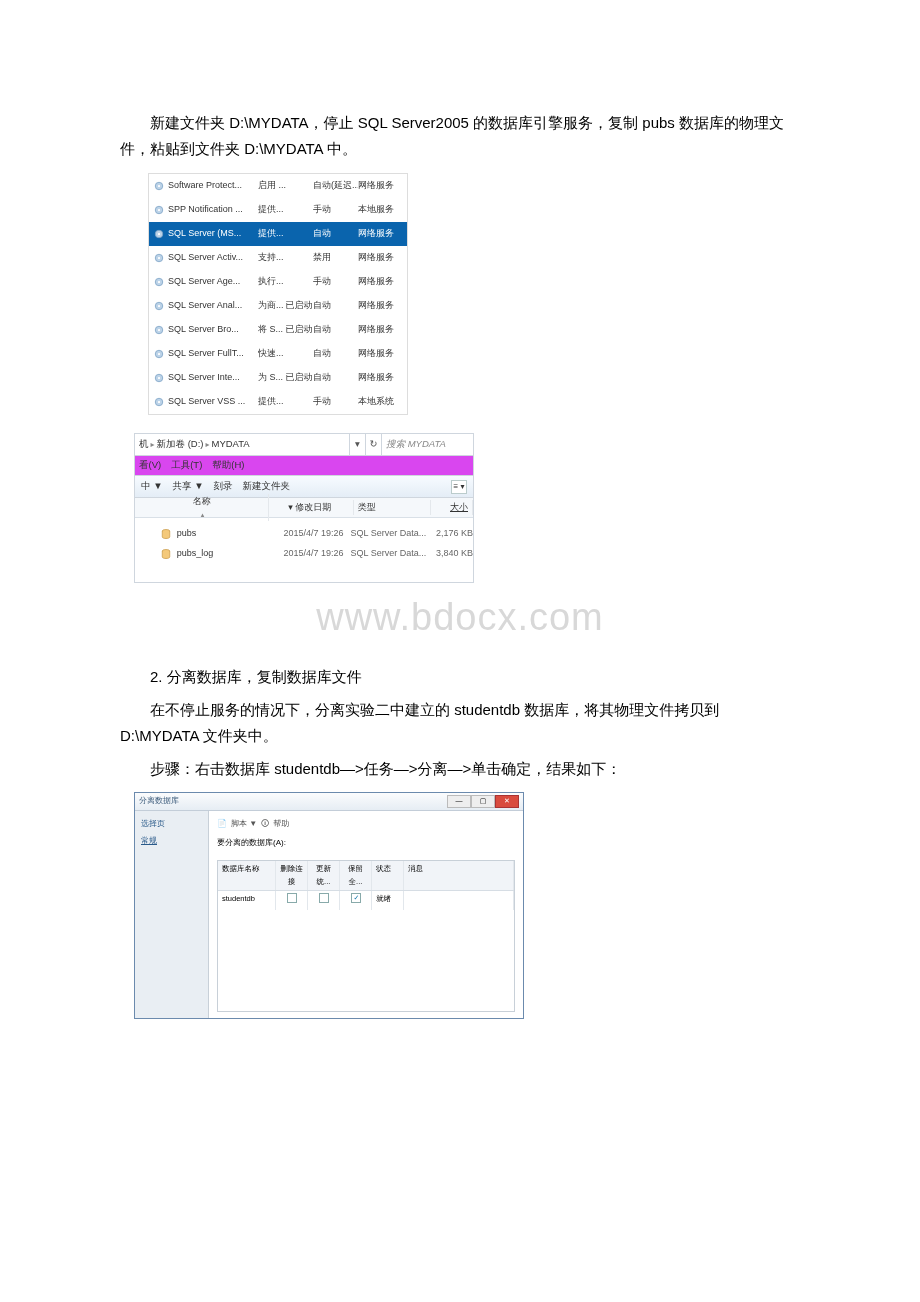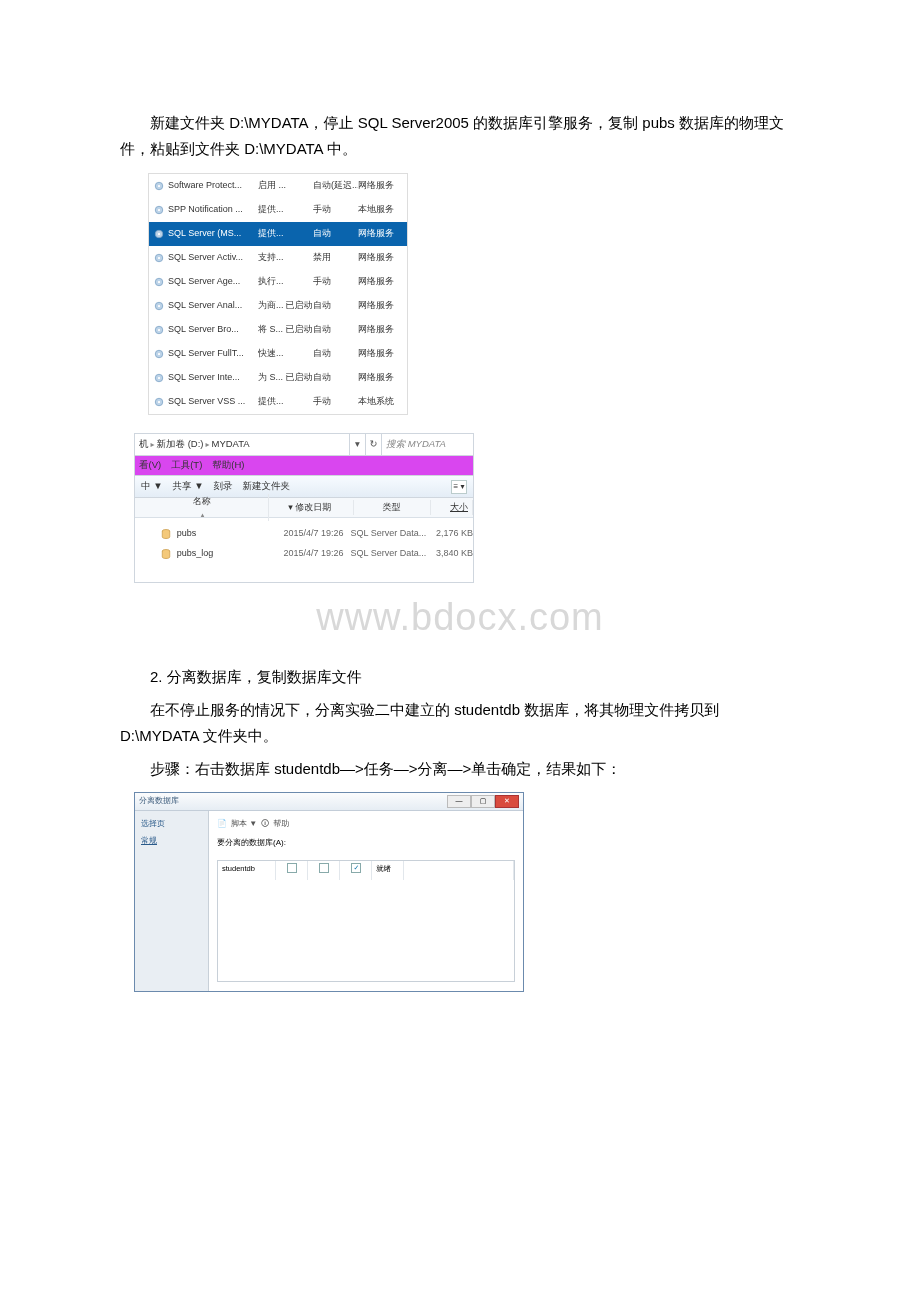--- a/index.html
+++ b/index.html
@@ -36,21 +36,21 @@
   .addr-ctrl { border-left:1px solid #cfd6de; width:16px; height:22px; display:flex; align-items:center; justify-content:center; color:#555; }
   .search-box { width:92px; height:22px; border-left:1px solid #cfd6de; padding:0 4px; color:#888; font-style:italic; display:flex; align-items:center; }
   .menu-bar { background:#d946ef; height:20px; display:flex; align-items:center; gap:10px; padding:0 4px; border-bottom:1px solid #cfd6de; }
   .tool-bar { background:linear-gradient(#f7fbff,#e4edf6); height:22px; display:flex; align-items:center; gap:10px; padding:0 6px; border-bottom:1px solid #cfd6de; }
   .tool-right { margin-left:auto; display:flex; align-items:center; gap:4px; }
   .view-btn { width:16px; height:14px; border:1px solid #bcc; background:#fff; display:flex; align-items:center; justify-content:center; font-size:8px; }
   .col-head { display:flex; background:#f5f8fb; border-bottom:1px solid #d9e0e7; height:20px; align-items:center; font-size:9px; }
   .col-head > div { padding:0 4px; border-right:1px solid #e4e8ec; }
   .col-name { width:140px; display:flex; align-items:center;flex-direction:column; }
   .col-date { width:68px;margin-left:19px; }
-  .col-type { width:80px;text-align:center; }
+  .col-type { width:80px; }
   .col-size { width:44px; text-align:right;text-decoration:underline; }
   .file-area { background:#fff; padding:6px 0 18px 0; }
   .file-row { display:flex; align-items:center; height:20px; font-size:9px; }
   .file-icon { width:14px; height:14px; margin:0 4px 0 24px; display:inline-flex; align-items:center; justify-content:center; }
   .file-name { width:108px; }
   .file-date { width:68px; color:#666; }
   .file-type { width:80px; color:#666; overflow:hidden; white-space:nowrap; text-overflow:ellipsis; }
   .file-size { width:44px; text-align:right; color:#666; }
   .sort-ind { font-size:7px; color:#888; margin-left:2px; }
 
@@ -298,20 +298,28 @@
     </div>
     <div class="dlg-main">
       <div class="dlg-toolbar">
         <span>📄</span>
         <span>脚本 ▼</span>
         <span>🛈</span>
         <span>帮助</span>
       </div>
       <div class="dlg-grid-label">要分离的数据库(A):</div>
       <div class="dlg-grid">
+        <div class="dlg-grid-head">
+          <div class="dg-name">数据库名称</div>
+          <div class="dg-drop">删除连接</div>
+          <div class="dg-upd">更新统...</div>
+          <div class="dg-keep">保留全...</div>
+          <div class="dg-stat">状态</div>
+          <div class="dg-msg">消息</div>
+        </div>
         <div class="dlg-grid-body">
           <div class="dlg-grid-row">
             <div class="dg-name">studentdb</div>
             <div class="dg-drop"><span class="chk"></span></div>
             <div class="dg-upd"><span class="chk"></span></div>
             <div class="dg-keep"><span class="chk on"></span></div>
             <div class="dg-stat">就绪</div>
             <div class="dg-msg"></div>
           </div>
         </div>

